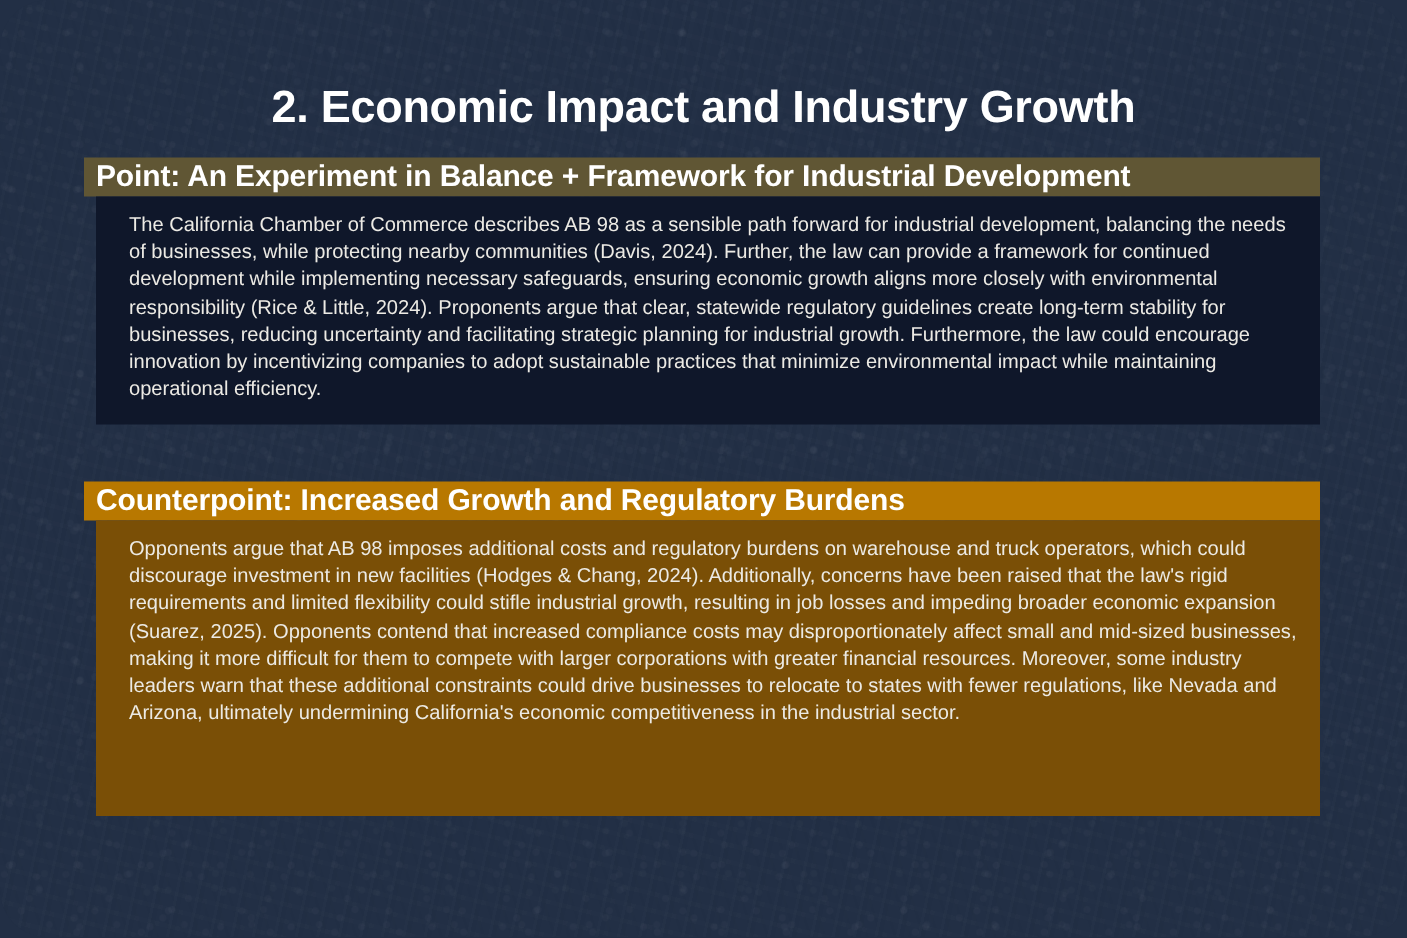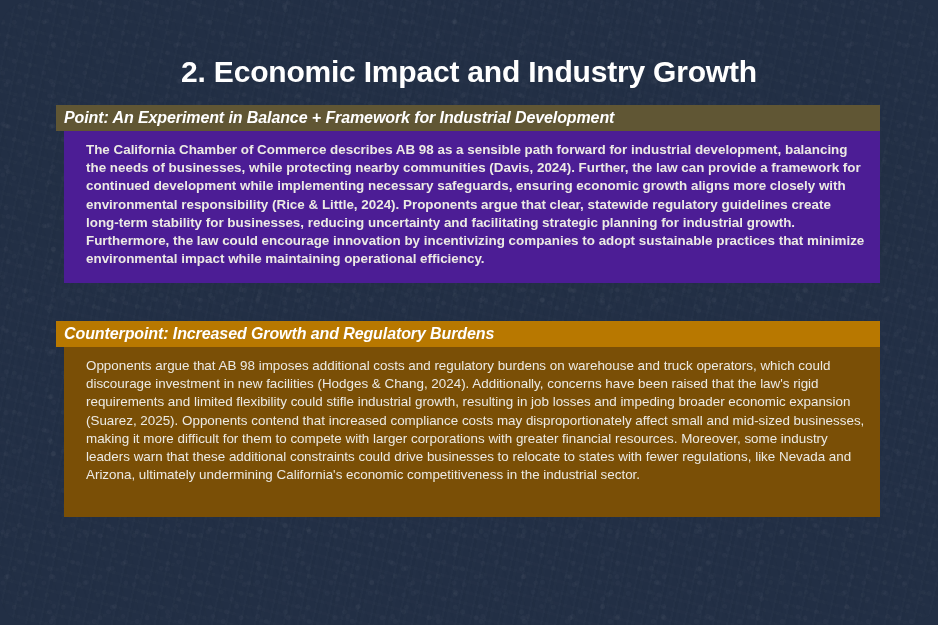--- a/index.html
+++ b/index.html
@@ -87,48 +87,47 @@
   }
   .block-header {
     position: absolute;
     left: 0;
     top: 0;
     height: 26px;
     line-height: 26px;
     padding-left: 8px;
     box-sizing: border-box;
     color: #ffffff;
-    font-size: 16px;
+    font-size: 20px;
     font-weight: bold;
-    font-style: italic;
     white-space: nowrap;
     overflow: hidden;
     letter-spacing: -0.1px;
   }
   .block-body {
     position: absolute;
     left: 8px;
     top: 26px;
     box-sizing: border-box;
     padding: 10px 14px 12px 22px;
     color: #eceae4;
     font-size: 13.4px;
     line-height: 18.2px;
     text-align: left;
   }
 
   
   #block-point            { left: 56px; top: 105px; width: 824px; height: 178px; }
   #block-point .block-header { width: 824px; background-color: #605634; }
-  #block-point .block-body   { width: 816px; height: 152px; background-color: #4c1d95; font-weight: bold; }
+  #block-point .block-body   { width: 816px; height: 152px; background-color: #0f172a; }
 
   
   #block-counterpoint     { left: 56px; top: 321px; width: 824px; height: 196px; }
   #block-counterpoint .block-header { width: 824px; background-color: #b87800; }
-  #block-counterpoint .block-body   { width: 816px; height: 170px; background-color: #7a4f06; }
+  #block-counterpoint .block-body   { width: 816px; height: 197px; background-color: #7a4f06; }
 </style>
 </head>
 <body>
 
 <div id="slide">
 
   <div id="noise-layer"></div>
   <div id="noise-layer-2"></div>
 
   <h1 id="slide-title">2. Economic Impact and Industry Growth</h1>

